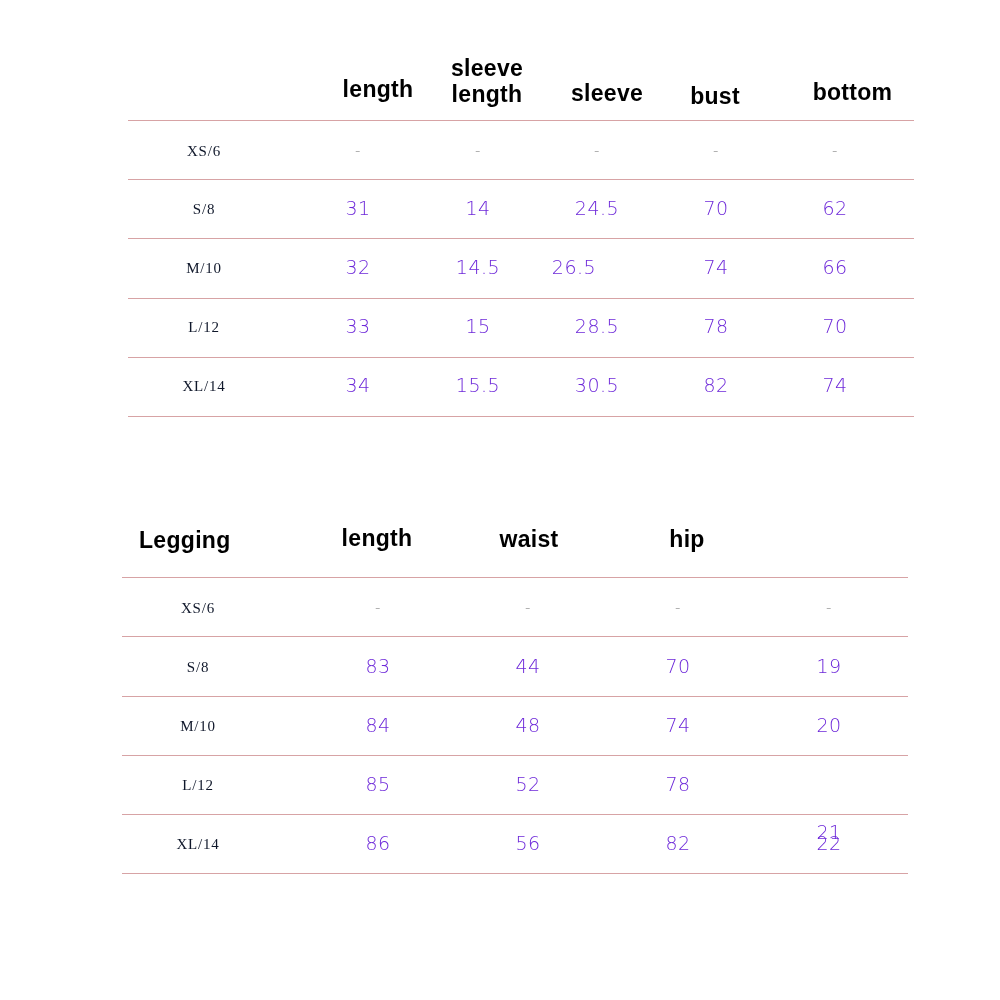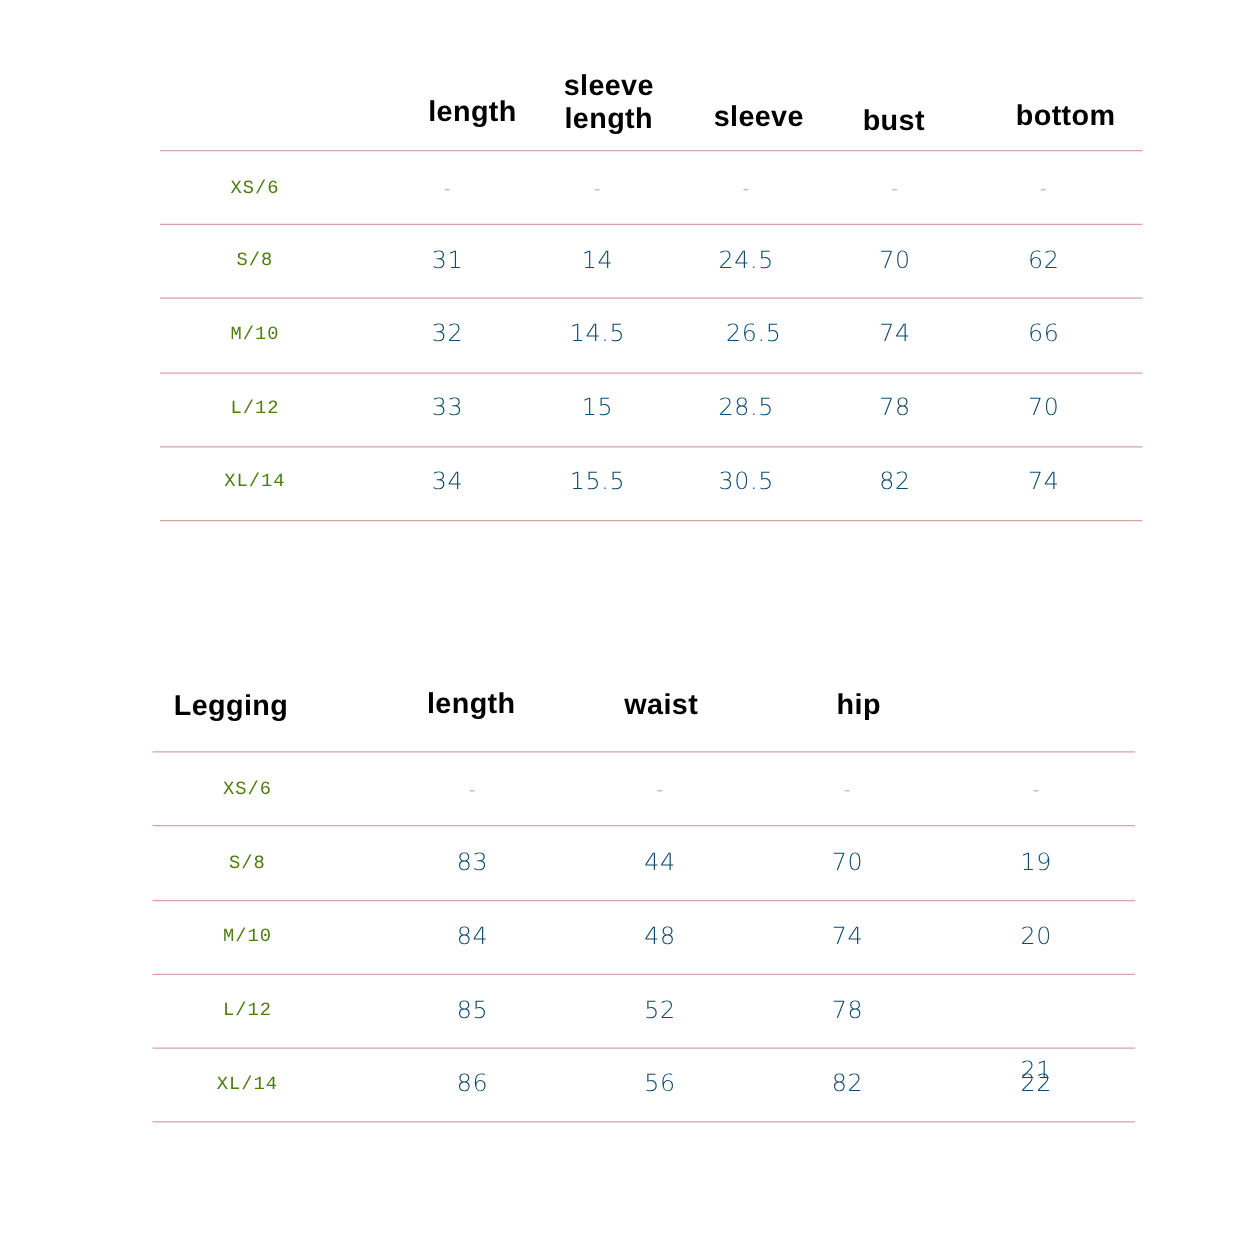--- a/index.html
+++ b/index.html
@@ -35,27 +35,27 @@
     }
     .cell {
       position: absolute;
       text-align: center;
       white-space: nowrap;
       font-family: "DejaVu Sans", sans-serif;
       line-height: 24px;
     }
     .size {
       font-size: 15px;
-      color: #4d7c0f;
+      color: #0f172a;
       letter-spacing: 0.8px;
-      font-family: Liberation Mono, monospace;
+      font-family: Liberation Serif, serif;
     }
     .val {
       font-size: 19px;
-      color: #0c4a6e;
+      color: #6d28d9;
       font-weight: 300;
       letter-spacing: 0.5px;
       font-family: "DejaVu Sans", sans-serif;
     }
     .dash {
       color: #8a8a8a;
       font-size: 15px;
     }
   </style>
 </head>
@@ -94,21 +94,21 @@
     <div class="cell val" style="left:438px;top:196px;width:80px;">14</div>
     <div class="cell val" style="left:557px;top:196px;width:80px;">24.5</div>
     <div class="cell val" style="left:676px;top:196px;width:80px;">70</div>
     <div class="cell val" style="left:795px;top:196px;width:80px;">62</div>
   </div>
 
   <div>
     <div class="cell size" style="left:154px;top:256px;width:100px;">M/10</div>
     <div class="cell val" style="left:318px;top:255px;width:80px;">32</div>
     <div class="cell val" style="left:438px;top:255px;width:80px;">14.5</div>
-    <div class="cell val" style="left:563px;top:255px;width:80px;text-align:center;">26.5</div>
+    <div class="cell val" style="left:534px;top:255px;width:80px;text-align:center;">26.5</div>
     <div class="cell val" style="left:676px;top:255px;width:80px;">74</div>
     <div class="cell val" style="left:795px;top:255px;width:80px;">66</div>
   </div>
 
   <div>
     <div class="cell size" style="left:154px;top:315px;width:100px;">L/12</div>
     <div class="cell val" style="left:318px;top:314px;width:80px;">33</div>
     <div class="cell val" style="left:438px;top:314px;width:80px;">15</div>
     <div class="cell val" style="left:557px;top:314px;width:80px;">28.5</div>
     <div class="cell val" style="left:676px;top:314px;width:80px;">78</div>
@@ -118,21 +118,21 @@
   <div>
     <div class="cell size" style="left:154px;top:374px;width:100px;">XL/14</div>
     <div class="cell val" style="left:318px;top:373px;width:80px;text-align:center;">34</div>
     <div class="cell val" style="left:438px;top:373px;width:80px;">15.5</div>
     <div class="cell val" style="left:557px;top:373px;width:80px;">30.5</div>
     <div class="cell val" style="left:676px;top:373px;width:80px;">82</div>
     <div class="cell val" style="left:795px;top:373px;width:80px;">74</div>
   </div>
 </div>
 
-<div class="table" style="left:0;top:512px;width:916px;height:420px;">
+<div class="table" style="left:0;top:488px;width:916px;height:420px;">
 
   <div class="hdr" style="left:139px;top:39px;width:120px;text-align:left;">Legging</div>
   <div class="hdr" style="left:327px;top:37px;width:100px;">length</div>
   <div class="hdr" style="left:479px;top:38px;width:100px;">waist</div>
   <div class="hdr" style="left:657px;top:38px;width:60px;">hip</div>
 
   <div class="line" style="left:122px;top:89px;width:786px;"></div>
   <div class="line" style="left:122px;top:148px;width:786px;"></div>
   <div class="line" style="left:122px;top:208px;width:786px;"></div>
   <div class="line" style="left:122px;top:267px;width:786px;"></div>

